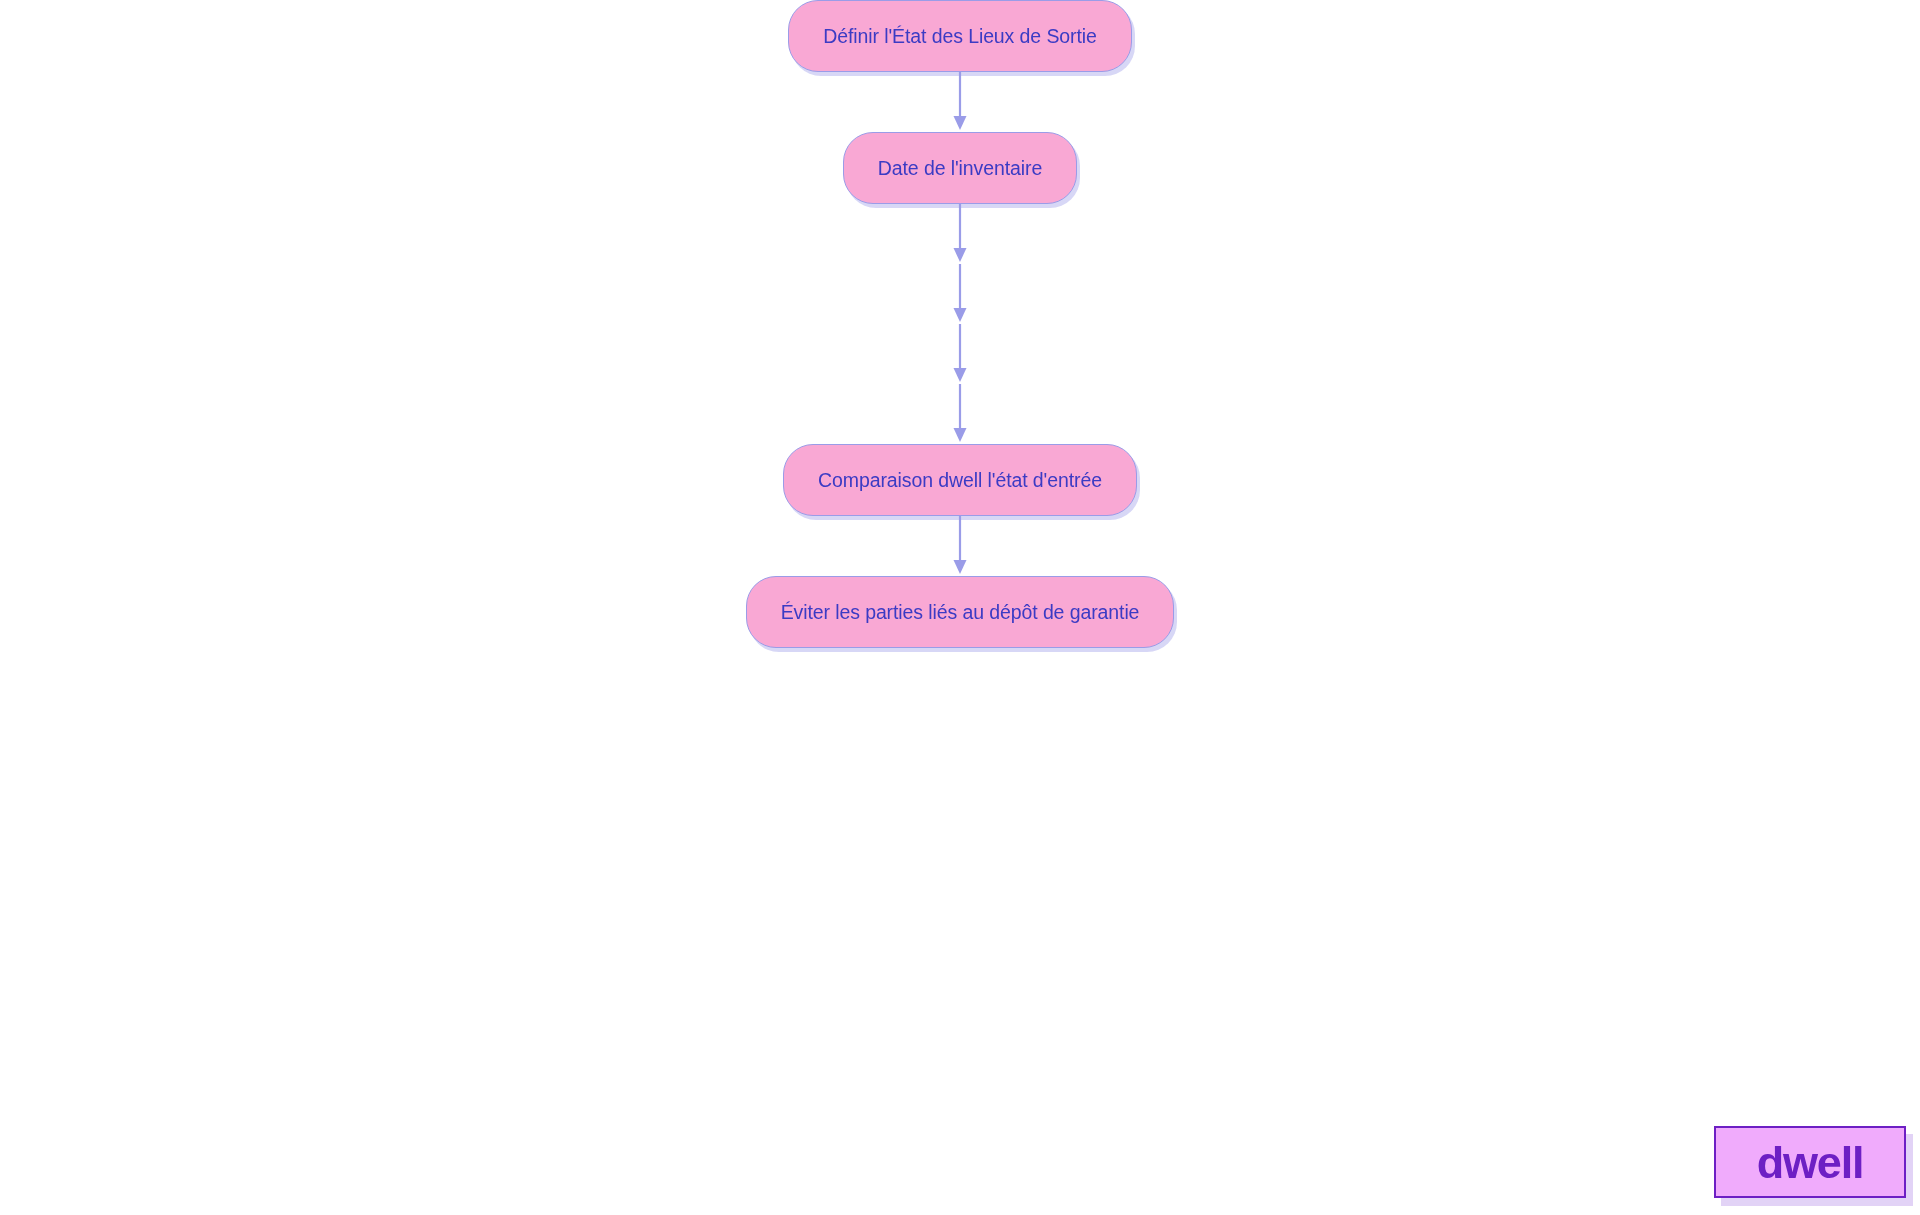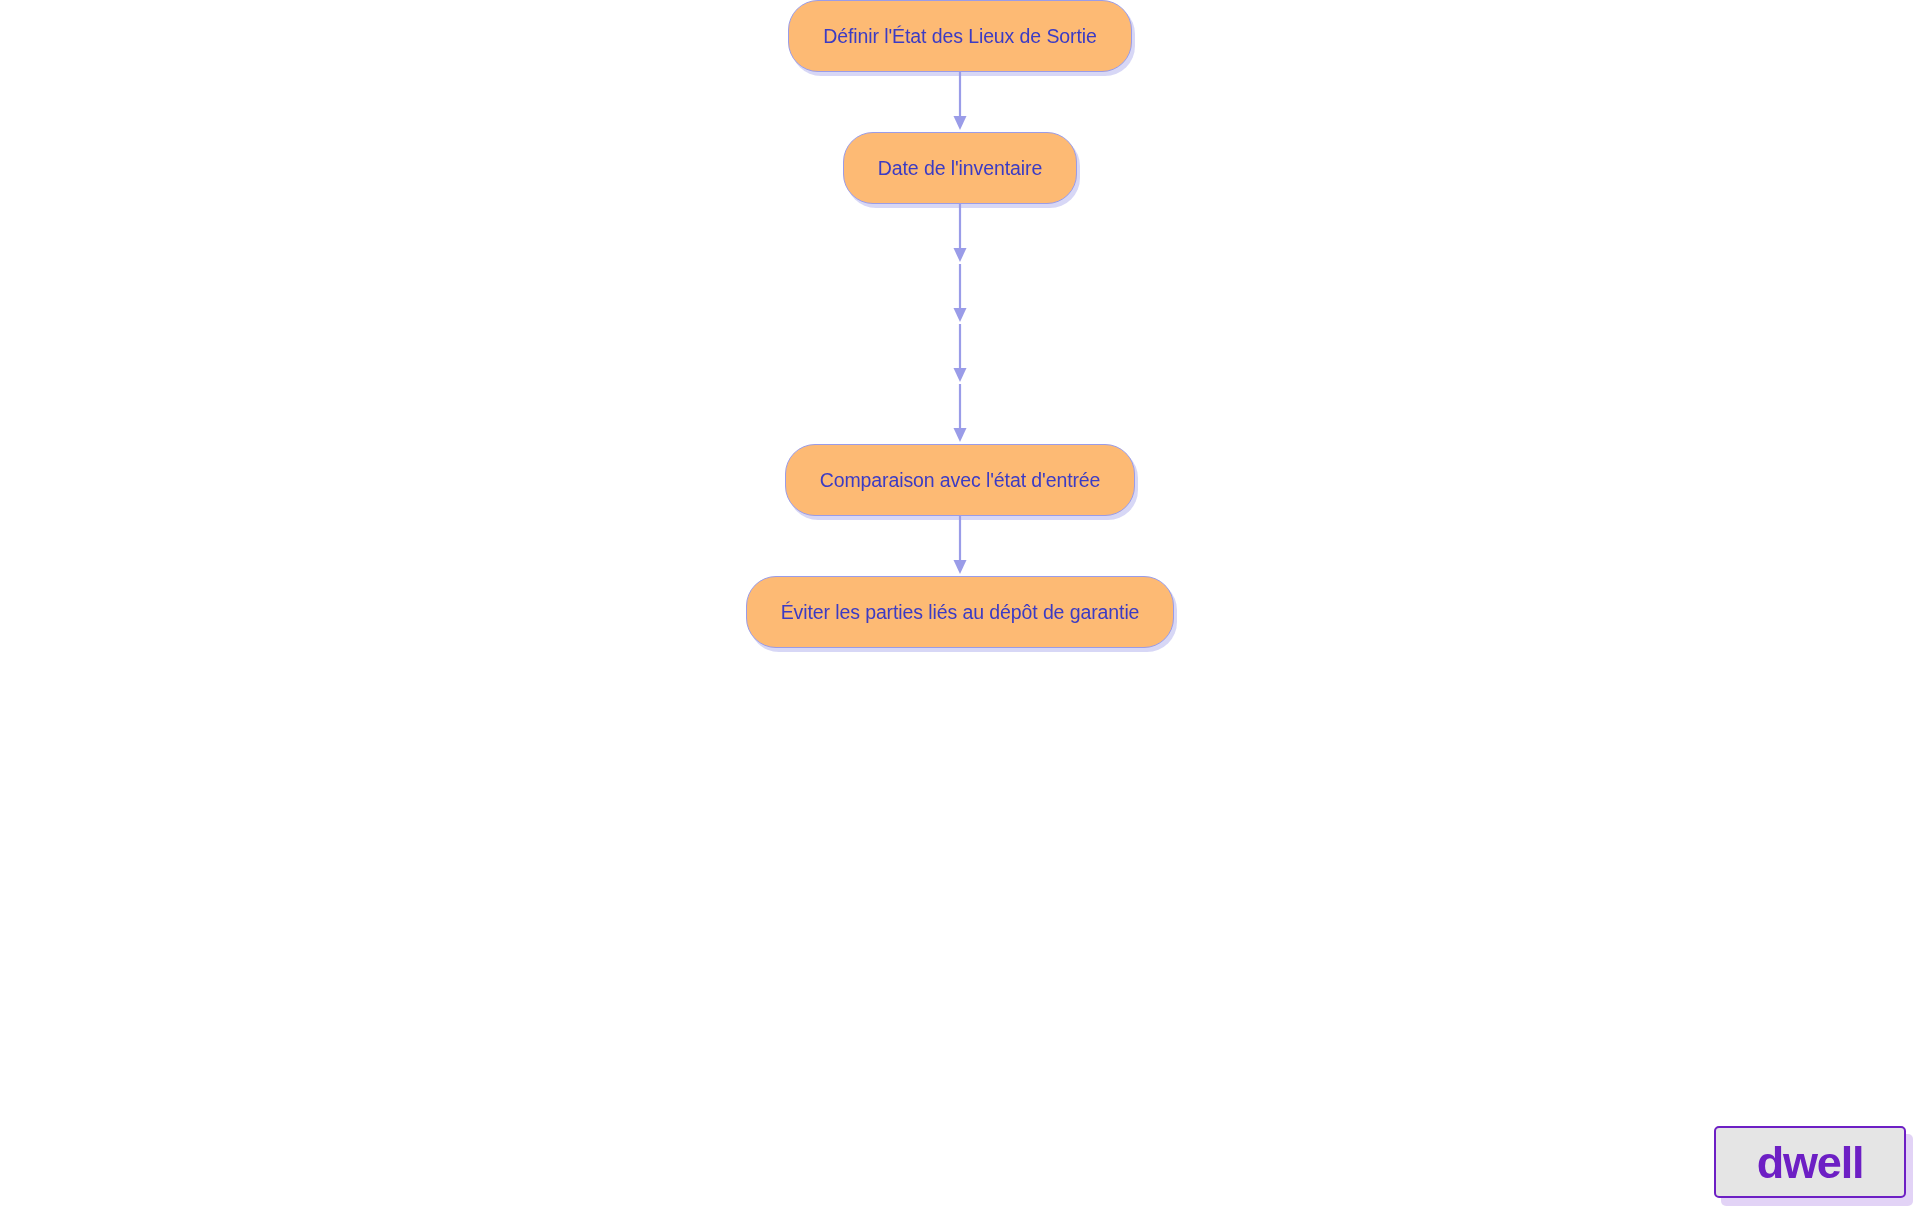--- a/index.html
+++ b/index.html
@@ -36,21 +36,21 @@
     justify-content: center;
     align-items: center;
     width: 100%;
   }
 
   .node {
     position: relative;
     display: flex;
     align-items: center;
     justify-content: center;
-    background: #fdba74;
+    background: #f9a8d4;
     border: 1.6px solid #9a9ce8;
     border-radius: 30px;
     color: #3b3bc4;
     font-size: 19.5px;
     font-family: "Liberation Sans", sans-serif;
     letter-spacing: -0.1px;
     white-space: nowrap;
     box-shadow: 3px 4px 0 0 rgba(154,156,232,0.40);
     padding: 0 34px;
     height: 72px;
@@ -65,23 +65,23 @@
   }
   .connector svg { display: block; overflow: visible; }
 
   
   #logo {
     position: absolute;
     left: 1714px;
     top: 1126px;
     width: 192px;
     height: 72px;
-    background: #e5e5e5;
+    background: #f0abfc;
     border: 2.5px solid #6d1fc4;
-    border-radius: 5px;
+    border-radius: 0;
     display: flex;
     align-items: center;
     justify-content: center;
     box-shadow: 7px 8px 0 0 rgba(160,110,225,0.30);
   }
   #logo-text {
     color: #6d1fc4;
     font-size: 45px;
     font-weight: bold;
     font-family: "Liberation Sans", sans-serif;
@@ -141,21 +141,21 @@
 
     <div class="connector">
       <svg width="16" height="60" viewBox="0 0 16 60" aria-hidden="true">
         <line x1="8" y1="0" x2="8" y2="46" stroke="#9a9ce8" stroke-width="2.2"></line>
         <polygon points="8,58 1.5,44 14.5,44" fill="#9a9ce8"></polygon>
       </svg>
     </div>
 
     <div class="node-row">
       <div class="node">
-        <span>Comparaison avec l'état d'entrée</span>
+        <span>Comparaison dwell l'état d'entrée</span>
       </div>
     </div>
 
     <div class="connector">
       <svg width="16" height="60" viewBox="0 0 16 60" aria-hidden="true">
         <line x1="8" y1="0" x2="8" y2="46" stroke="#9a9ce8" stroke-width="2.2"></line>
         <polygon points="8,58 1.5,44 14.5,44" fill="#9a9ce8"></polygon>
       </svg>
     </div>
 

